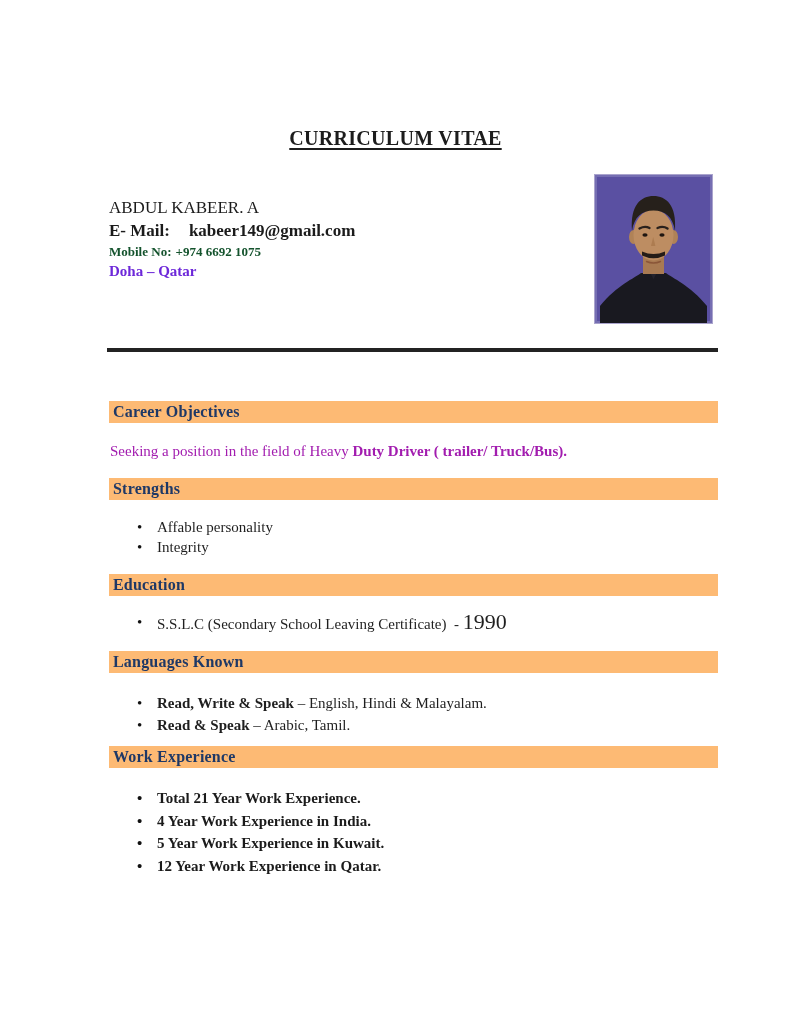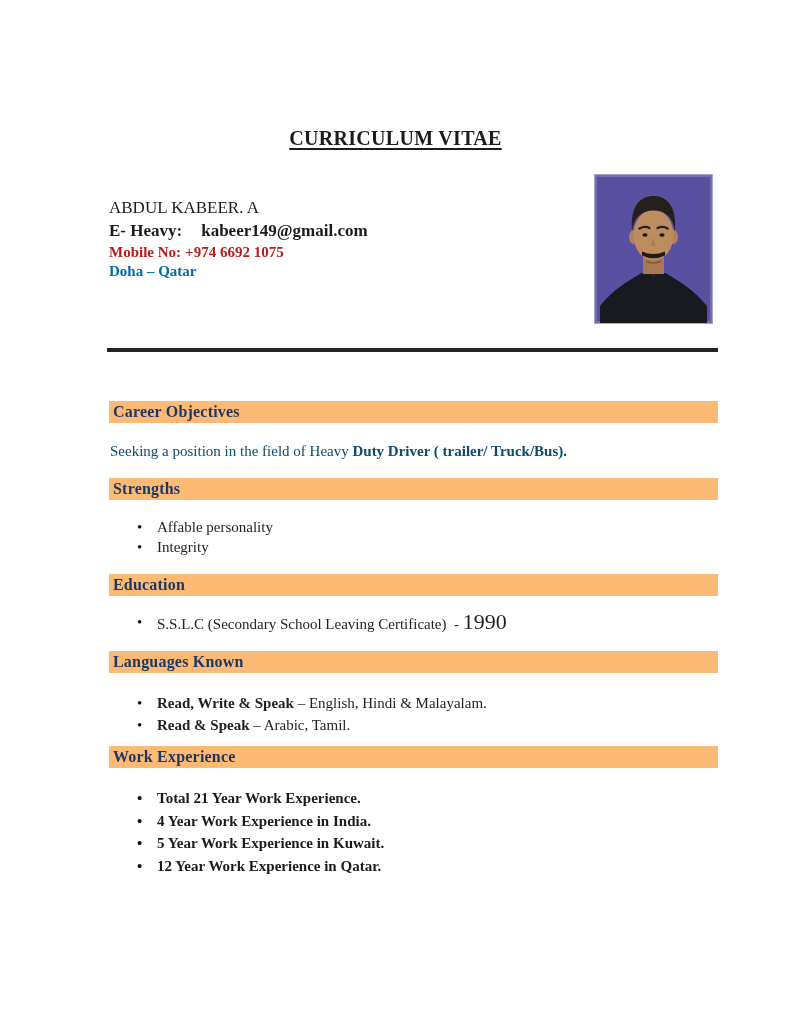--- a/index.html
+++ b/index.html
@@ -12,39 +12,39 @@
   .doc-title {
     position:absolute; top:127px; left:0; width:100%;
     text-align:center; font-size:20px; font-weight:bold; color:#1c1c1c;
     text-decoration:underline; text-decoration-thickness:2px; text-underline-offset:3px;
     letter-spacing:0.3px;
   }
   .contact { position:absolute; left:92px; top:197px; }
   .contact-name  { font-size:17px; font-weight:normal; line-height:22px; color:#1b1b1b; }
   .contact-email { font-size:17px; font-weight:bold; line-height:23px; color:#1b1b1b; }
   .contact-email .val { margin-left:19px; }
-  .contact-mobile { font-size:15px; font-weight:bold; line-height:20px; color:#b91c1c; }
+  .contact-mobile { font-size:13px; font-weight:bold; line-height:20px; color:#14532d; }
   .contact-mobile .val { margin-left:4px; }
-  .contact-location { font-size:15px; font-weight:bold; line-height:19px; color:#0369a1; }
+  .contact-location { font-size:15px; font-weight:bold; line-height:19px; color:#6d28d9; }
   .photo {
     position:absolute; left:578px; top:175px; width:117px; height:148px;
     outline:1px solid #aaa4cd;
   }
   .photo svg { display:block; width:100%; height:100%; }
   .divider { position:absolute; left:90px; top:348px; width:611px; height:4px; background:#232323; }
   .main { position:absolute; left:92px; top:401px; width:609px; }
   .section-bar {
     background:#fdba74; color:#1e3866; font-weight:bold; font-size:16px;
     height:22px; line-height:21px; padding-left:4px; letter-spacing:0.2px;
   }
   .bar-strengths { margin-top:18px; }
   .bar-education { margin-top:17px; }
   .bar-languages { margin-top:16px; }
   .bar-work      { margin-top:10px; }
-  .career-text { margin:20px 0 0 1px; font-size:15px; line-height:17px; color:#0c4a6e; }
+  .career-text { margin:20px 0 0 1px; font-size:15px; line-height:17px; color:#a21caf; }
   .career-text .bold { font-weight:bold; }
   ul.blist { list-style:none; padding-left:48px; margin-top:18px; }
   ul.blist li { position:relative; font-size:15px; line-height:19.5px; color:#1f1f1f; }
   ul.blist li::before { content:"\2022"; position:absolute; left:-20px; top:0; color:#111; }
   ul.edu-list  { margin-top:15px; }
   ul.edu-list li { line-height:22px; }
   .edu-text { white-space:pre-wrap; }
   .edu-year { font-size:22px; }
   ul.lang-list { margin-top:19px; }
   ul.lang-list li { line-height:22px; }
@@ -55,21 +55,21 @@
 </head>
 <body>
 
 <div class="page">
 
   <div class="doc-title">CURRICULUM VITAE</div>
 
   <div class="contact">
     <div class="contact-name">ABDUL KABEER. A</div>
     <div class="contact-email">
-      <span>E- Heavy:</span><span class="val">kabeer149@gmail.com</span>
+      <span>E- Mail:</span><span class="val">kabeer149@gmail.com</span>
     </div>
     <div class="contact-mobile">
       <span>Mobile No:</span><span class="val">+974 6692 1075</span>
     </div>
     <div class="contact-location">Doha – Qatar</div>
   </div>
 
   <div class="photo">
     <svg viewBox="0 0 117 148" preserveAspectRatio="none">
       <rect width="117" height="148" fill="#5a50a2"></rect>

